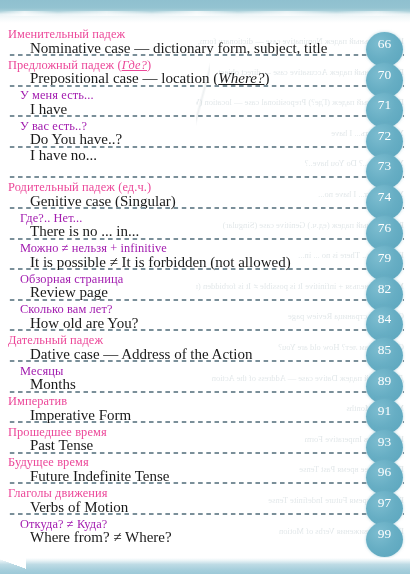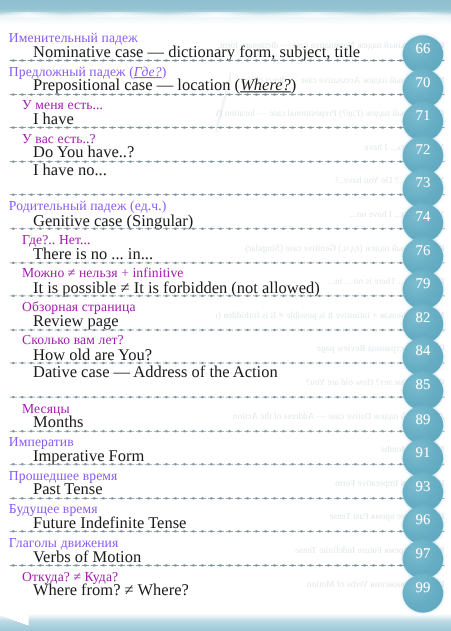--- a/index.html
+++ b/index.html
@@ -120,21 +120,21 @@
   .entry {
     position: relative;
     height: 30.6px;
     padding: 0 0 0 8px;
   }
 
   .ru {
     font-size: 12.4px;
     line-height: 14.6px;
     letter-spacing: .1px;
-    color: #8b5cf6;
+    color: #ec4899;
     white-space: nowrap;
   }
   .entry.accent .ru { color: #a21caf; margin-left: 12px; }
 
   .en {
     font-size: 15px;
     line-height: 12.4px;
     color: #1a1a1a;
     padding-left: 22px;
     white-space: nowrap;
@@ -254,20 +254,21 @@
         <div class="dots"></div>
         <div class="badge">82</div>
       </div>
       <div class="entry accent">
         <div class="ru">Сколько вам лет?</div>
         <div class="en">How old are You?</div>
         <div class="dots"></div>
         <div class="badge">84</div>
       </div>
       <div class="entry">
+        <div class="ru">Дательный падеж</div>
         <div class="en">Dative case — Address of the Action</div>
         <div class="dots"></div>
         <div class="badge">85</div>
       </div>
       <div class="entry accent">
         <div class="ru">Месяцы</div>
         <div class="en">Months</div>
         <div class="dots"></div>
         <div class="badge">89</div>
       </div>

